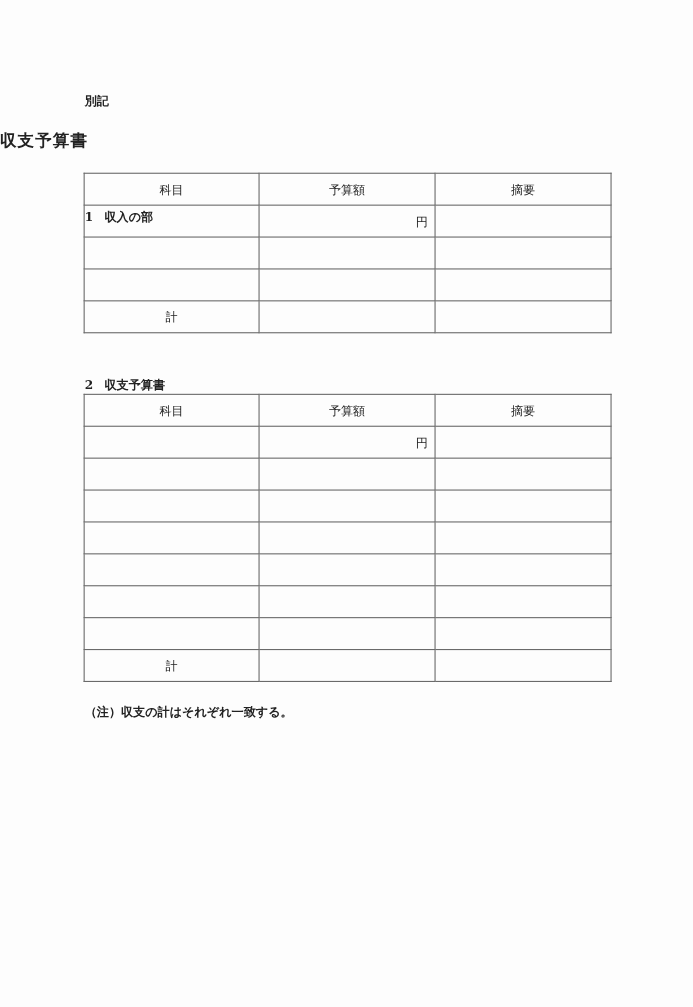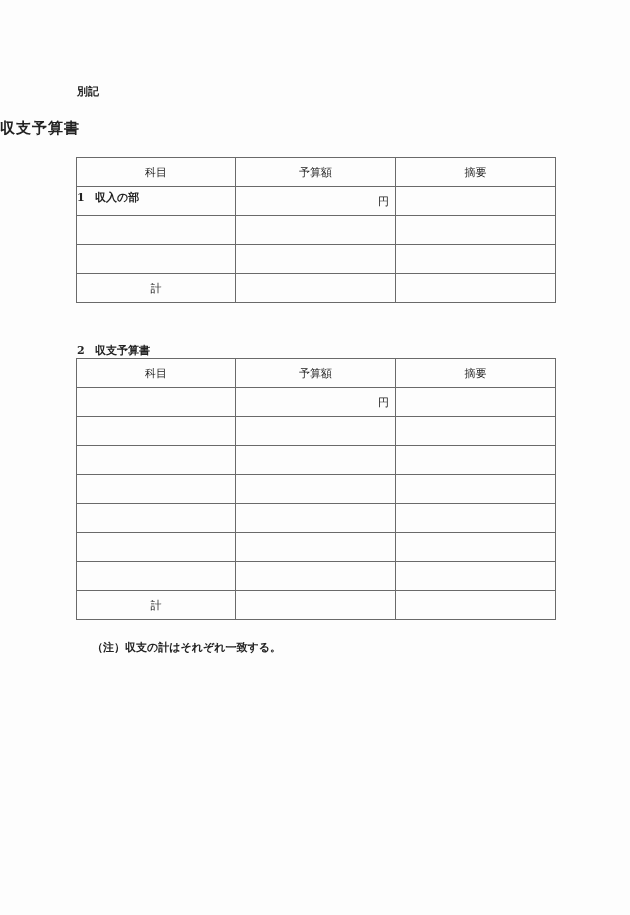--- a/index.html
+++ b/index.html
@@ -18,21 +18,21 @@
       border-collapse: collapse; table-layout: fixed;
     }
     table.t td, table.t th {
       border: 1px solid #6a6a6a; height: 28px; padding: 0; font-weight: normal;
       font-size: 11px;
       margin-left: 20px;
     }
     table.t th { text-align: center; }
     table.t td.yen { text-align: right; padding-right: 6px; }
     table.t td.total { text-align: center; }
-    .footnote { left: 92px; top: 640px; }
+    .footnote { left: 77px; top: 640px; }
     .footnote .lbl { display: inline-block; width: 33px; }
   </style>
 </head>
 <body>
 
 <div class="abs note-head">別記</div>
 <div class="abs title">収支予算書</div>
 
 <div class="abs sec" style="top:142px;margin-top:48px;">
   <span class="num">1</span><span>収入の部</span>

